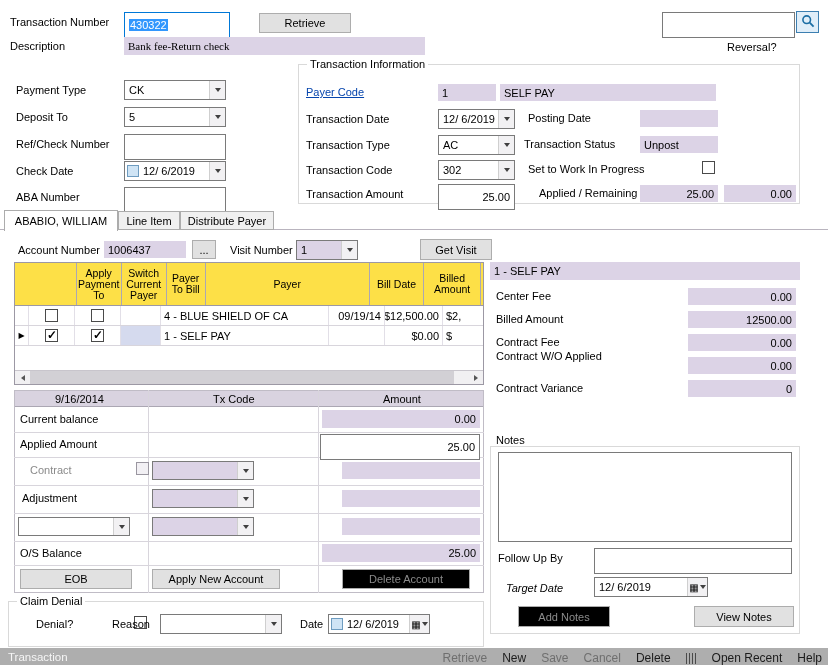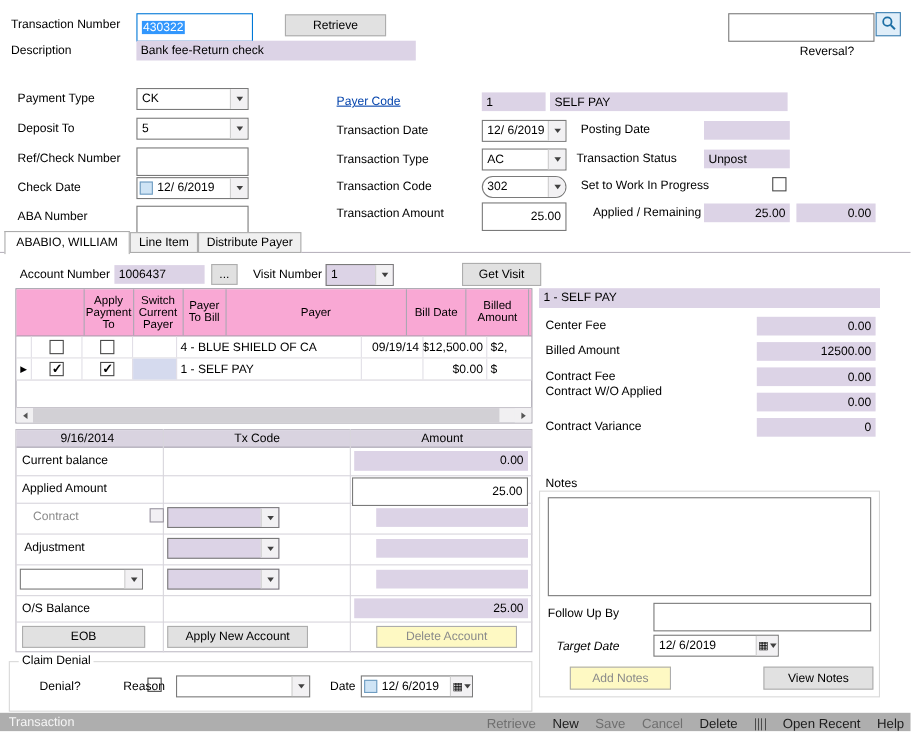--- a/index.html
+++ b/index.html
@@ -7,42 +7,42 @@
   #app { position:relative; width:828px; height:665px; background:#fff; overflow:hidden; font-size:11px; color:#000; }
   .abs { position:absolute; }
   .lbl { position:absolute; white-space:nowrap; line-height:13px; }
   .lbl.gray { color:#8a8a8a; }
   .link { color:#0645ad; text-decoration:underline; cursor:pointer; }
   .field { position:absolute; background:#DCD3E6; display:flex; align-items:center; padding:0 4px; white-space:nowrap; overflow:hidden; }
   .field.num { justify-content:flex-end; }
   .input { position:absolute; background:#fff; border:1px solid #7a7a7a; display:flex; align-items:center; padding:12px 4px; white-space:nowrap; overflow:hidden; }
   .input.num { justify-content:flex-end; }
   .btn { position:absolute; background:#e1e1e1; border:1px solid #adadad; display:flex; align-items:center; justify-content:center; cursor:default; white-space:nowrap; }
-  .btn.disabled { color:#8b8b8b; background:#fef9c3; }
+  .btn.disabled { color:#8b8b8b; background:#000000; }
   .combo { position:absolute; background:#fff; border:1px solid #7a7a7a; display:flex; align-items:center; overflow:hidden; }
   .combo.lav { background:#DCD3E6; }
   .combo .val { flex:1; padding:0 4px; white-space:nowrap; overflow:hidden; }
   .combo .dd { width:16px; align-self:stretch; display:flex; align-items:center; justify-content:center; background:#f2f1f3; border-left:1px solid #cfcfcf; }
   .combo .cal { width:20px; align-self:stretch; display:flex; align-items:center; justify-content:center; background:#f2f1f3; border-left:1px solid #cfcfcf; gap:1px; font-size:10px; }
   .arr-down { width:0; height:0; border-left:3.5px solid transparent; border-right:3.5px solid transparent; border-top:4px solid #404040; }
   .arr-left { width:0; height:0; border-top:3.5px solid transparent; border-bottom:3.5px solid transparent; border-right:4px solid #555; }
   .arr-right { width:0; height:0; border-top:3.5px solid transparent; border-bottom:3.5px solid transparent; border-left:4px solid #555; }
   .cb { position:relative; display:inline-block; width:13px; height:13px; border:1px solid #4a4a4a; background:#fff; }
   .cb.checked::after { content:"\2713"; position:absolute; left:1px; top:-2px; font-size:12px; font-weight:bold; color:#000; }
   .cb.blue { background:#cfe4f5; border-color:#6e9cc0; }
   .cb.small { width:12px; height:12px; }
   .groupbox { position:absolute; border:1px solid #d9d9d9; }
   .gb-title { position:absolute; top:-7px; left:8px; background:#fff; padding:0 3px; white-space:nowrap; line-height:13px; }
   .tab { position:absolute; background:#f0f0f0; border:1px solid #acacac; display:flex; align-items:center; justify-content:center; }
   .tab.active { background:#fff; border-bottom:none; z-index:2; }
   .hline { position:absolute; height:1px; background:#d8d5dc; }
   .vline { position:absolute; width:1px; background:#d8d5dc; }
   
   #payer-grid { position:absolute; left:14px; top:262px; width:470px; height:123px; border:1px solid #9c98a4; background:#fff; }
-  .g-head { display:flex; height:43px; background:#f9a8d4; border-bottom:1px solid #9c98a4;padding-left:48px; }
+  .g-head { display:flex; height:43px; background:#fde047; border-bottom:1px solid #9c98a4;padding-left:48px; }
   .g-hc { border-right:1px solid #aba7b3; display:flex; align-items:center; justify-content:center; text-align:center; font-size:10.5px; line-height:11px; padding:1px; }
   .g-row { display:flex; height:20px; border-bottom:1px solid #d8d5dc; background:#fff; }
   .g-c { border-right:1px solid #e2dfe7; display:flex; align-items:center; padding:0 3px; white-space:nowrap; overflow:hidden; }
   .g-c.center { justify-content:center; }
   .g-c.right { justify-content:flex-end; }
   .w-sel{width:14px} .w-cb{width:46px} .w-ptb{width:40px} .w-payer{width:168px} .w-bd{width:56px} .w-ba{width:58px} .w-x{flex:1; border-right:none;}
   .sb { position:absolute; left:0; bottom:0; width:468px; height:14px; background:#f1f0f2; border-top:1px solid #c8c5cc; display:flex; align-items:center; }
   .sb-btn { width:15px; height:13px; display:flex; align-items:center; justify-content:center; background:#f1f0f2; }
   .sb-thumb { height:13px; width:424px; background:#d2d0d5; }
   .grip { display:inline-block; width:11px; height:11px; background:repeating-linear-gradient(90deg,#4a4a4a 0 1px,transparent 1px 3px); }
@@ -68,21 +68,21 @@
   <div class="mag-btn" style="left:796px;top:11px;width:23px;height:22px;">
     <span>
       <svg width="14" height="14" viewBox="0 0 14 14">
           <circle cx="5.7" cy="5.7" r="3.8" fill="none" stroke="#1c6ea4" stroke-width="1.6"></circle>
           <line x1="8.7" y1="8.7" x2="12.6" y2="12.6" stroke="#1c6ea4" stroke-width="1.8"></line>
         </svg>
     </span>
   </div>
 
   <div class="lbl" style="left:10px;top:40px;">Description</div>
-  <div class="field" style="left:124px;top:37px;width:254px;height:18px;">Bank fee-Return check</div>
+  <div class="field" style="left:124px;top:37px;width:301px;height:18px;font-family:Liberation Serif, serif;">Bank fee-Return check</div>
   <div class="lbl" style="left:727px;top:41px;">Reversal?</div>
 
   
   <div class="lbl" style="left:16px;top:84px;">Payment Type</div>
   <div class="combo" style="left:124px;top:80px;width:102px;height:20px;">
     <span class="val">CK</span>
     <span class="dd">
         <span class="arr-down"></span>
       </span>
   </div>
@@ -100,20 +100,23 @@
     <span class="cb blue small" style="margin-left:2px;"></span>
     <span class="val">12/ 6/2019</span>
     <span class="dd">
         <span class="arr-down"></span>
       </span>
   </div>
   <div class="lbl" style="left:16px;top:191px;">ABA Number</div>
   <div class="input" style="left:124px;top:187px;width:102px;height:20px;"></div>
 
   
+  <div class="groupbox" style="left:298px;top:64px;width:502px;height:140px;">
+    <div class="gb-title">Transaction Information</div>
+  </div>
   <div class="lbl link" style="left:306px;top:86px;">Payer Code</div>
   <div class="field" style="left:438px;top:84px;width:58px;height:17px;">1</div>
   <div class="field" style="left:500px;top:84px;width:216px;height:17px;">SELF PAY</div>
 
   <div class="lbl" style="left:306px;top:113px;">Transaction Date</div>
   <div class="combo" style="left:438px;top:109px;width:77px;height:20px;">
     <span class="val">12/ 6/2019</span>
     <span class="dd">
         <span class="arr-down"></span>
       </span>
@@ -125,21 +128,21 @@
   <div class="combo" style="left:438px;top:135px;width:77px;height:20px;">
     <span class="val">AC</span>
     <span class="dd">
         <span class="arr-down"></span>
       </span>
   </div>
   <div class="lbl" style="left:524px;top:138px;">Transaction Status</div>
   <div class="field" style="left:640px;top:136px;width:78px;height:17px;">Unpost</div>
 
   <div class="lbl" style="left:306px;top:164px;">Transaction Code</div>
-  <div class="combo" style="left:438px;top:160px;width:77px;height:20px;border-radius:10px;">
+  <div class="combo" style="left:438px;top:160px;width:77px;height:20px;">
     <span class="val">302</span>
     <span class="dd">
         <span class="arr-down"></span>
       </span>
   </div>
   <div class="lbl" style="left:528px;top:163px;">Set to Work In Progress</div>
   <span class="cb abs" style="left:702px;top:161px;"></span>
 
   <div class="lbl" style="left:306px;top:188px;">Transaction Amount</div>
   <div class="input num" style="left:438px;top:184px;width:77px;height:20px;">25.00</div>

